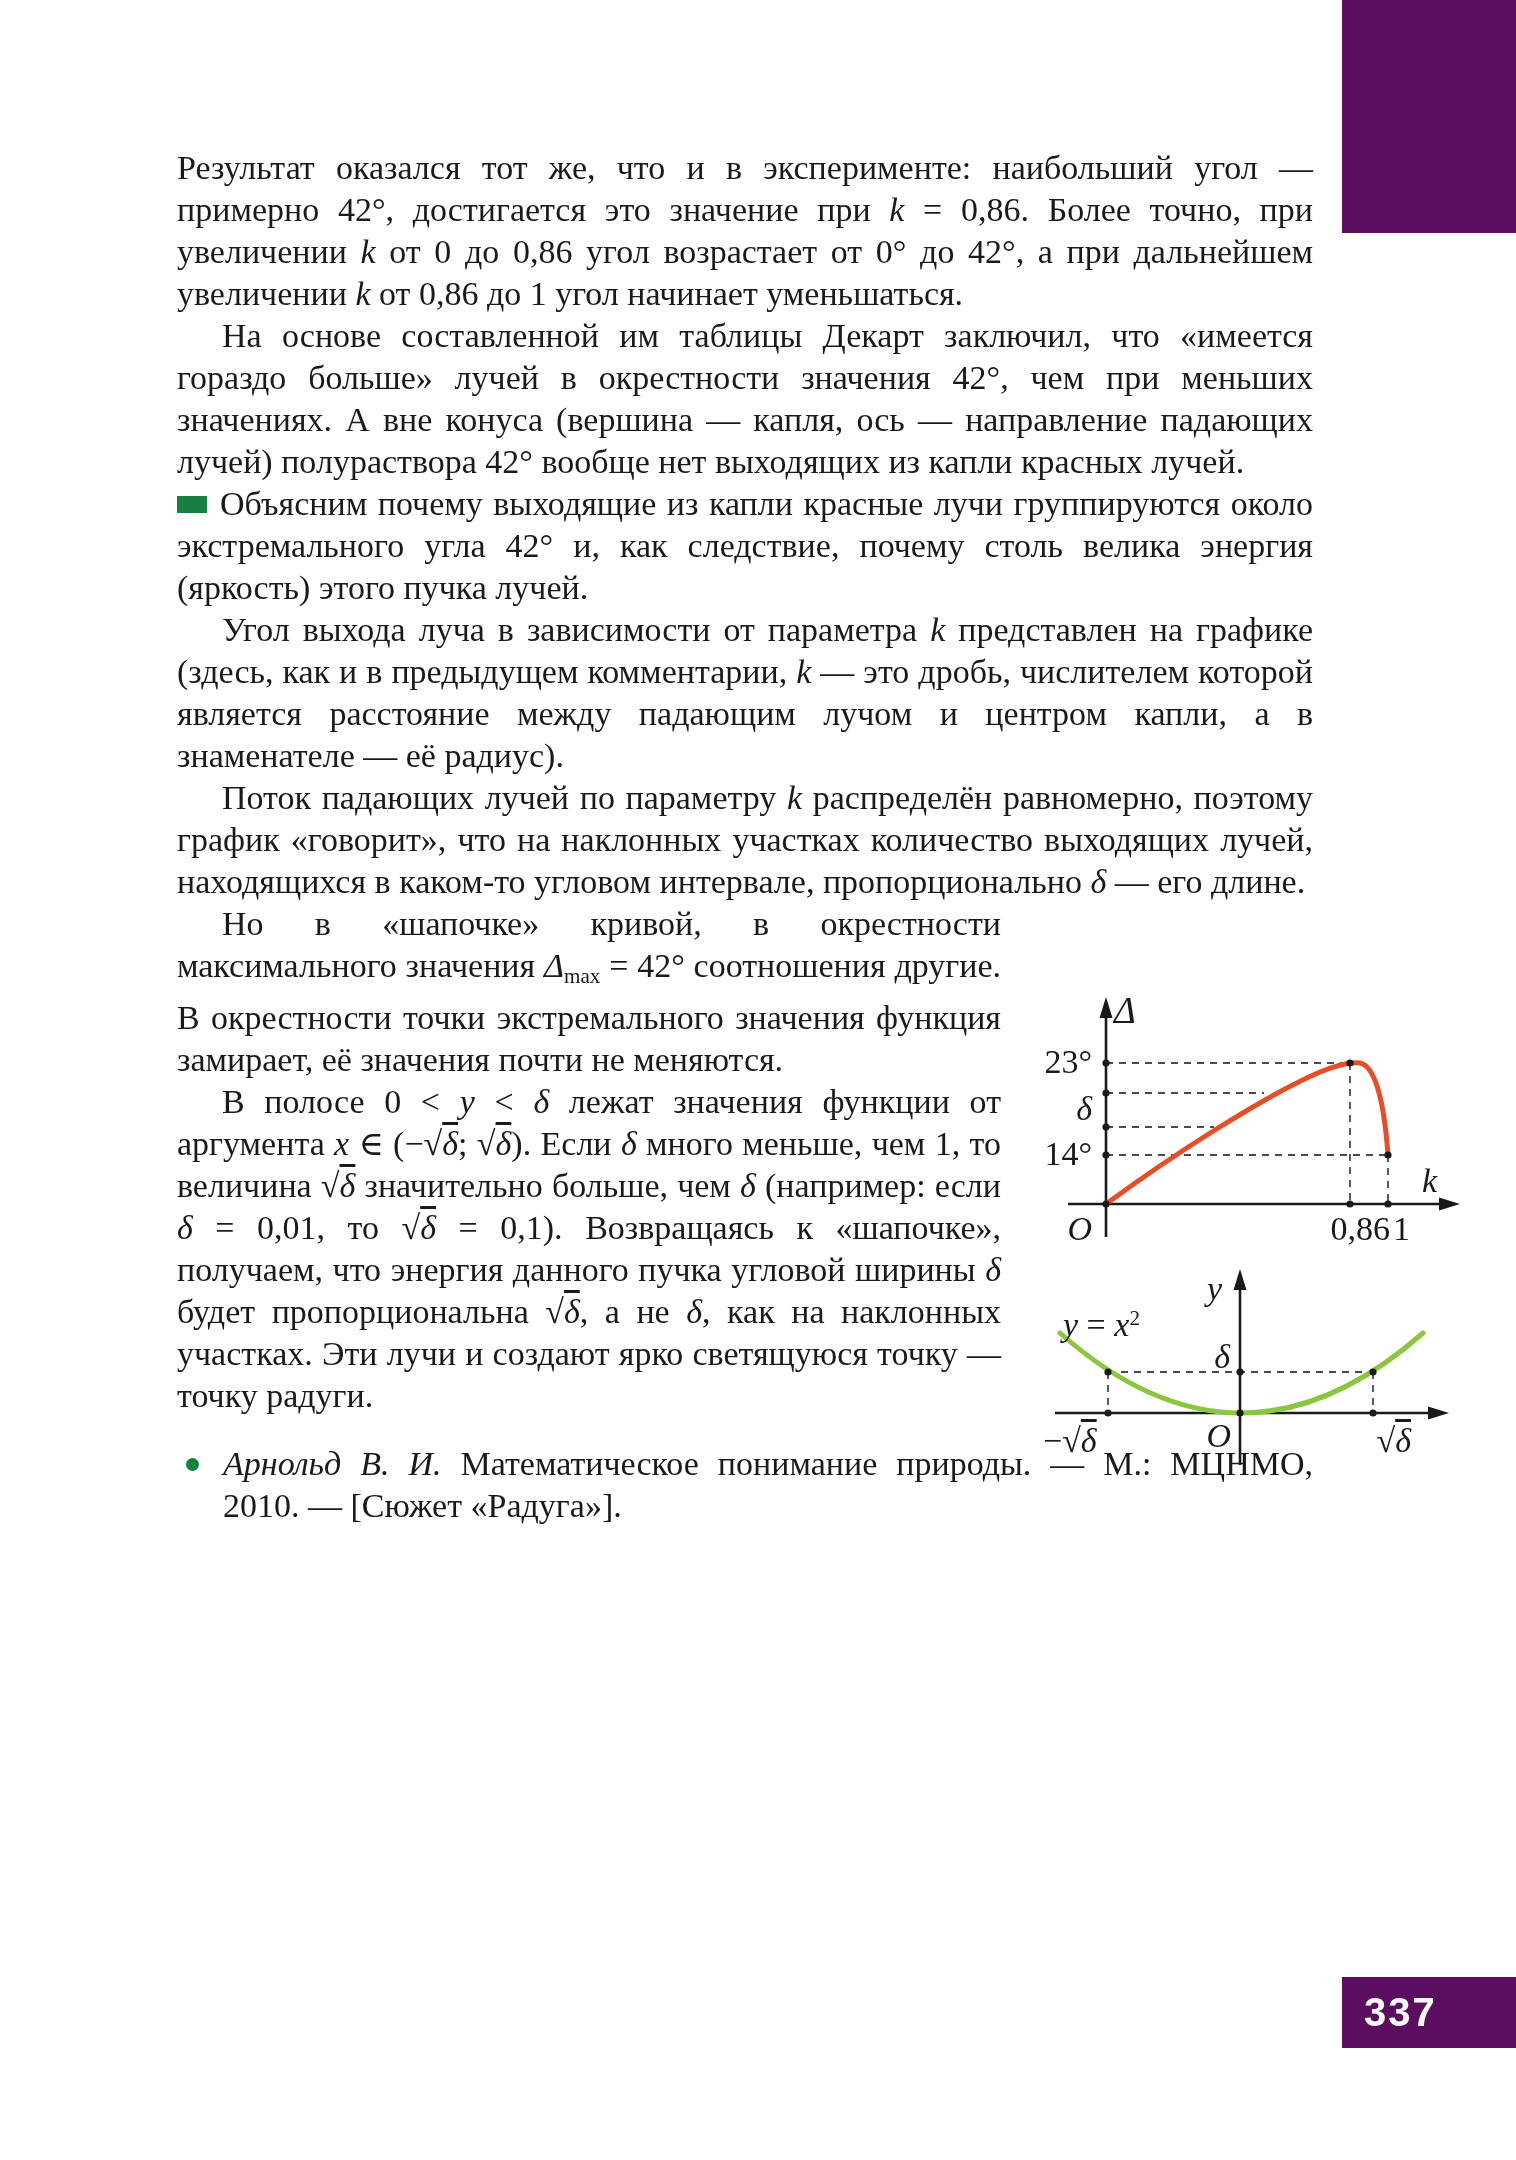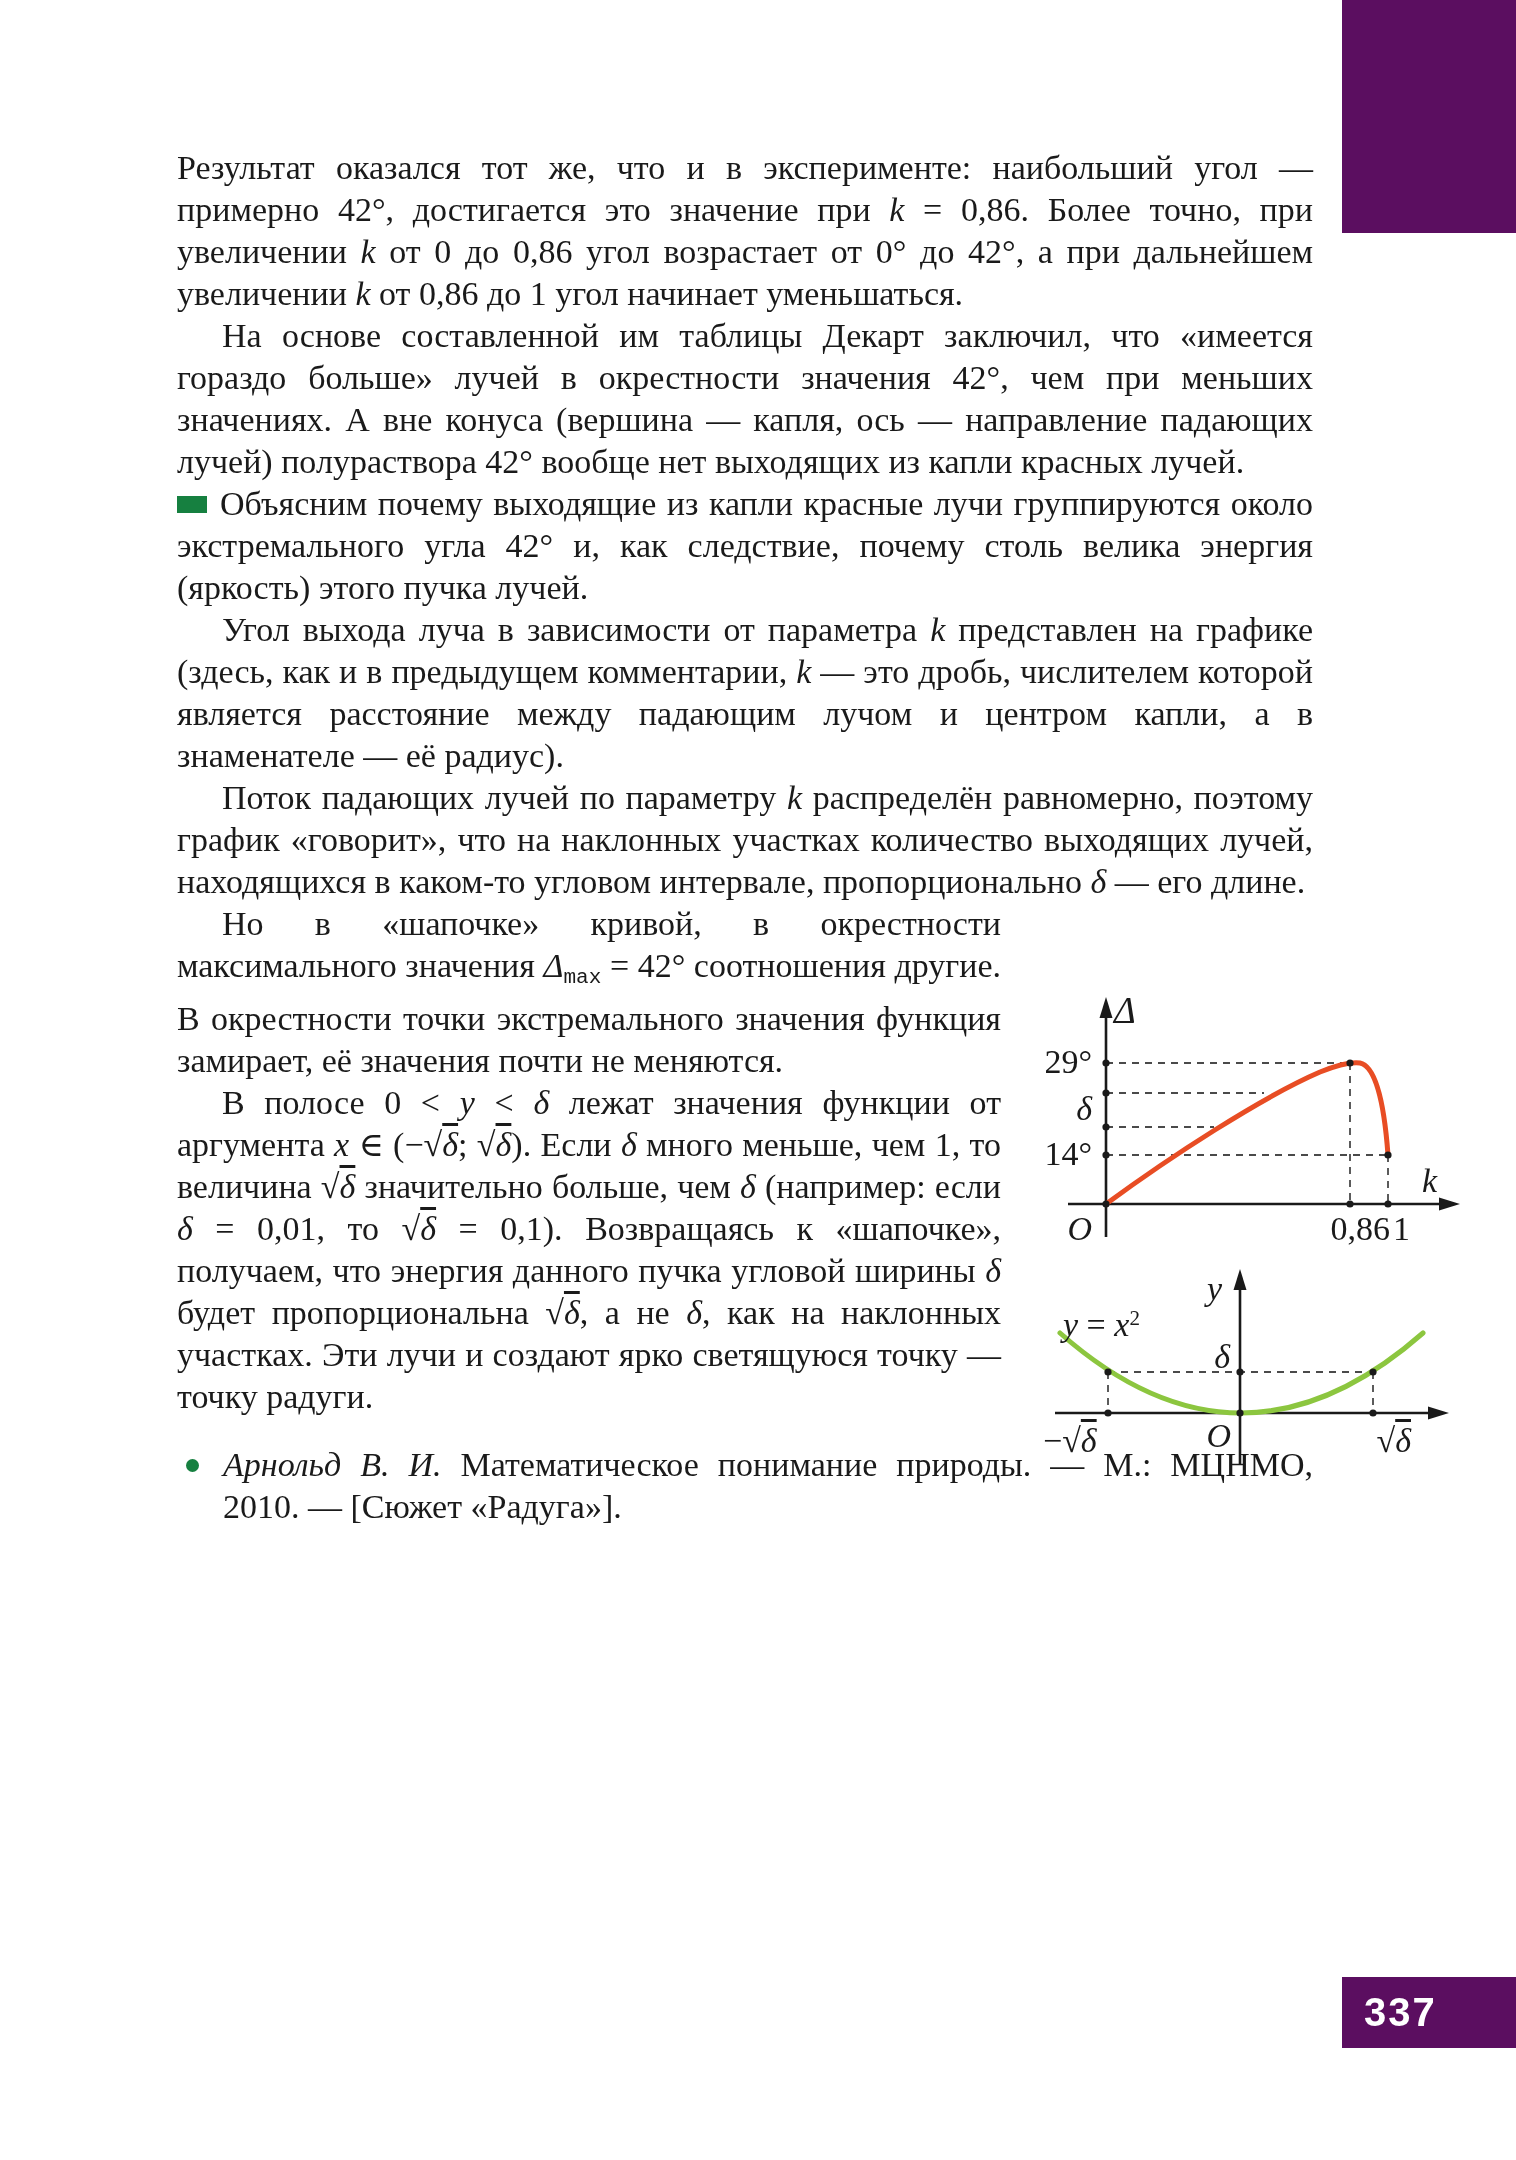--- a/index.html
+++ b/index.html
@@ -29,21 +29,21 @@
   
   .fig{position:absolute;}
   #fig1{left:1018px;top:985px;width:450px;height:275px;}
   #fig2{left:1035px;top:1253px;width:430px;height:217px;}
   .fig svg{position:absolute;left:0;top:0;}
   .fig .lbl{position:absolute;font-size:34px;line-height:40px;white-space:nowrap;}
   .r{text-align:right;} .c{text-align:right;}
 
   
   .it{font-style:italic;}
-  .sub{font-size:0.62em;vertical-align:-0.28em;font-family:Liberation Mono, monospace;}
+  .sub{font-size:0.62em;vertical-align:-0.28em;}
   .sup{font-size:0.62em;vertical-align:0.5em;}
   .ol{text-decoration:overline;}
 </style>
 </head>
 <body>
 
 <div class="page">
 
   <div class="corner-block"></div>
 
@@ -89,21 +89,21 @@
         <circle cx="88" cy="142" r="3.6"></circle>
           <circle cx="88" cy="170" r="3.6"></circle>
         <circle cx="88" cy="219" r="3.6"></circle>
           <circle cx="332" cy="78" r="3.6"></circle>
         <circle cx="370" cy="170" r="3.6"></circle>
           <circle cx="332" cy="219" r="3.6"></circle>
         <circle cx="370" cy="219" r="3.6"></circle>
       </g>
     </svg>
     <div class="lbl it" style="left:96px;top:6px;font-size:37px;">Δ</div>
-    <div class="lbl r" style="left:0;top:57px;width:74px;">29°</div>
+    <div class="lbl r" style="left:0;top:57px;width:74px;">23°</div>
     <div class="lbl r it" style="left:0;top:104px;width:74px;">δ</div>
     <div class="lbl r" style="left:0;top:149px;width:74px;">14°</div>
     <div class="lbl r it" style="left:10px;top:224px;width:64px;">O</div>
     <div class="lbl c" style="left:292px;top:224px;width:80px;">0,86</div>
     <div class="lbl c" style="left:352px;top:224px;width:40px;">1</div>
     <div class="lbl it" style="left:404px;top:176px;">k</div>
   </figure>
 
   <figure class="fig" id="fig2" style="margin:0;">
     <svg width="430" height="217" viewBox="0 0 430 217">

